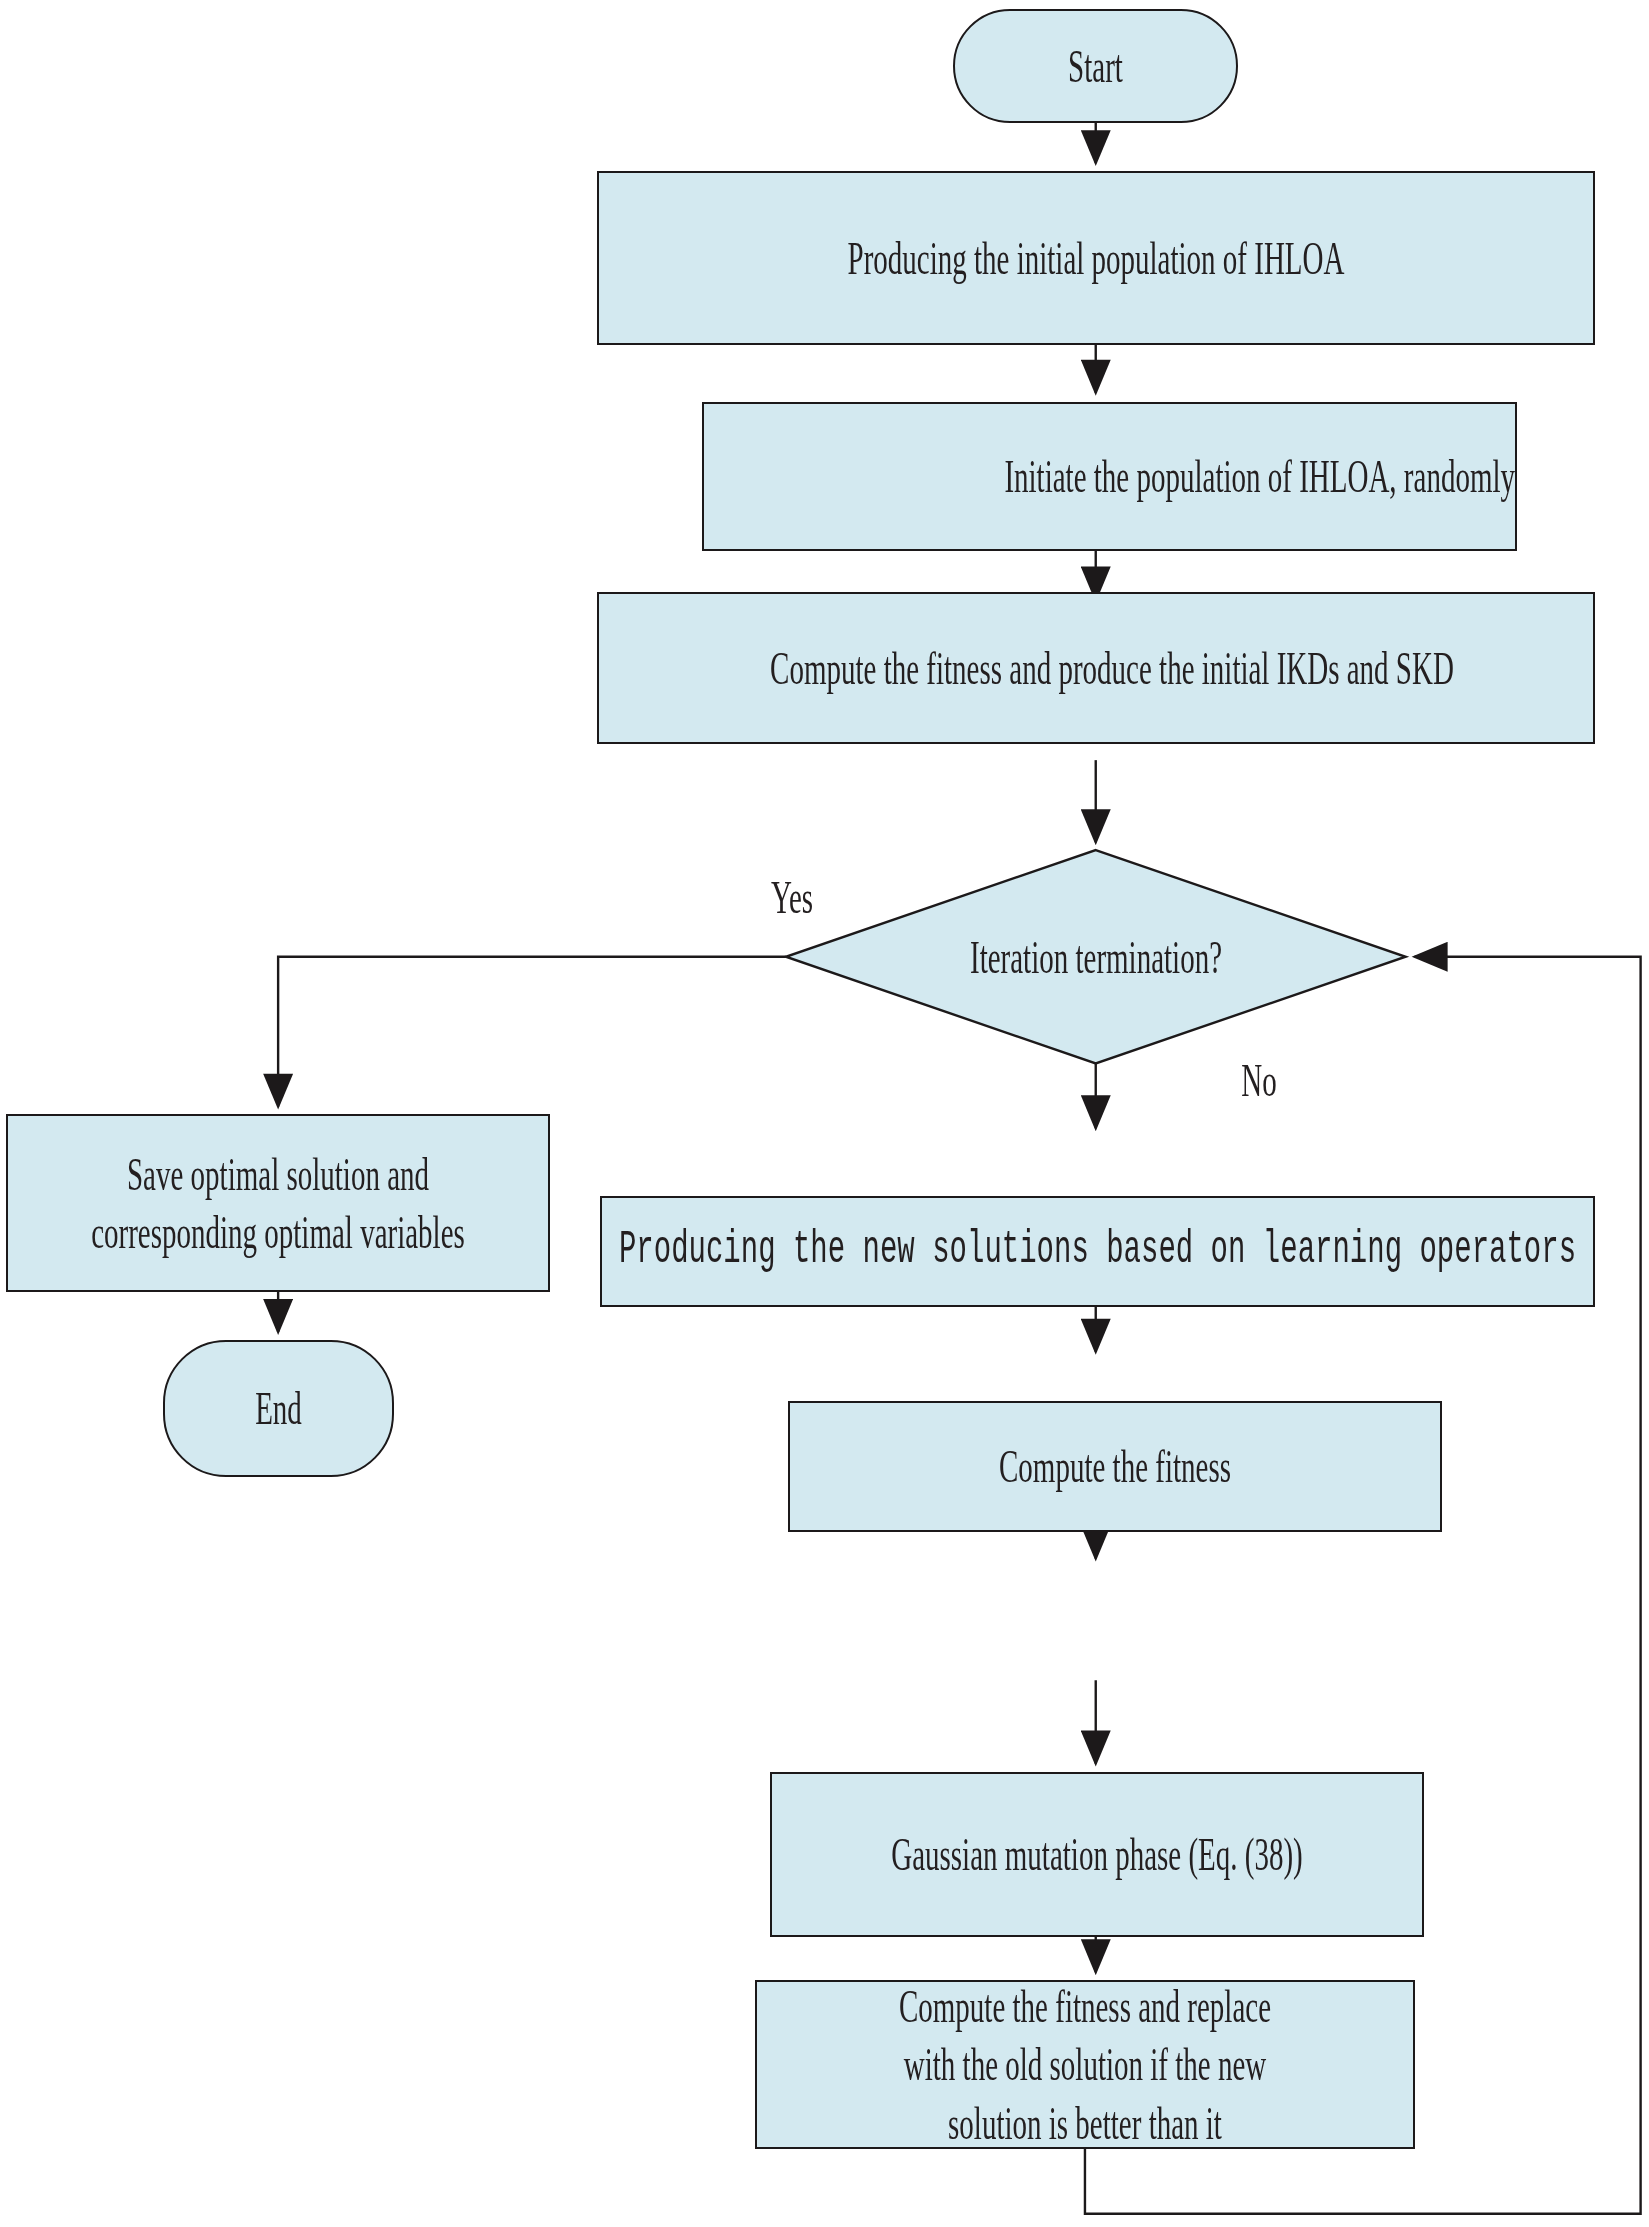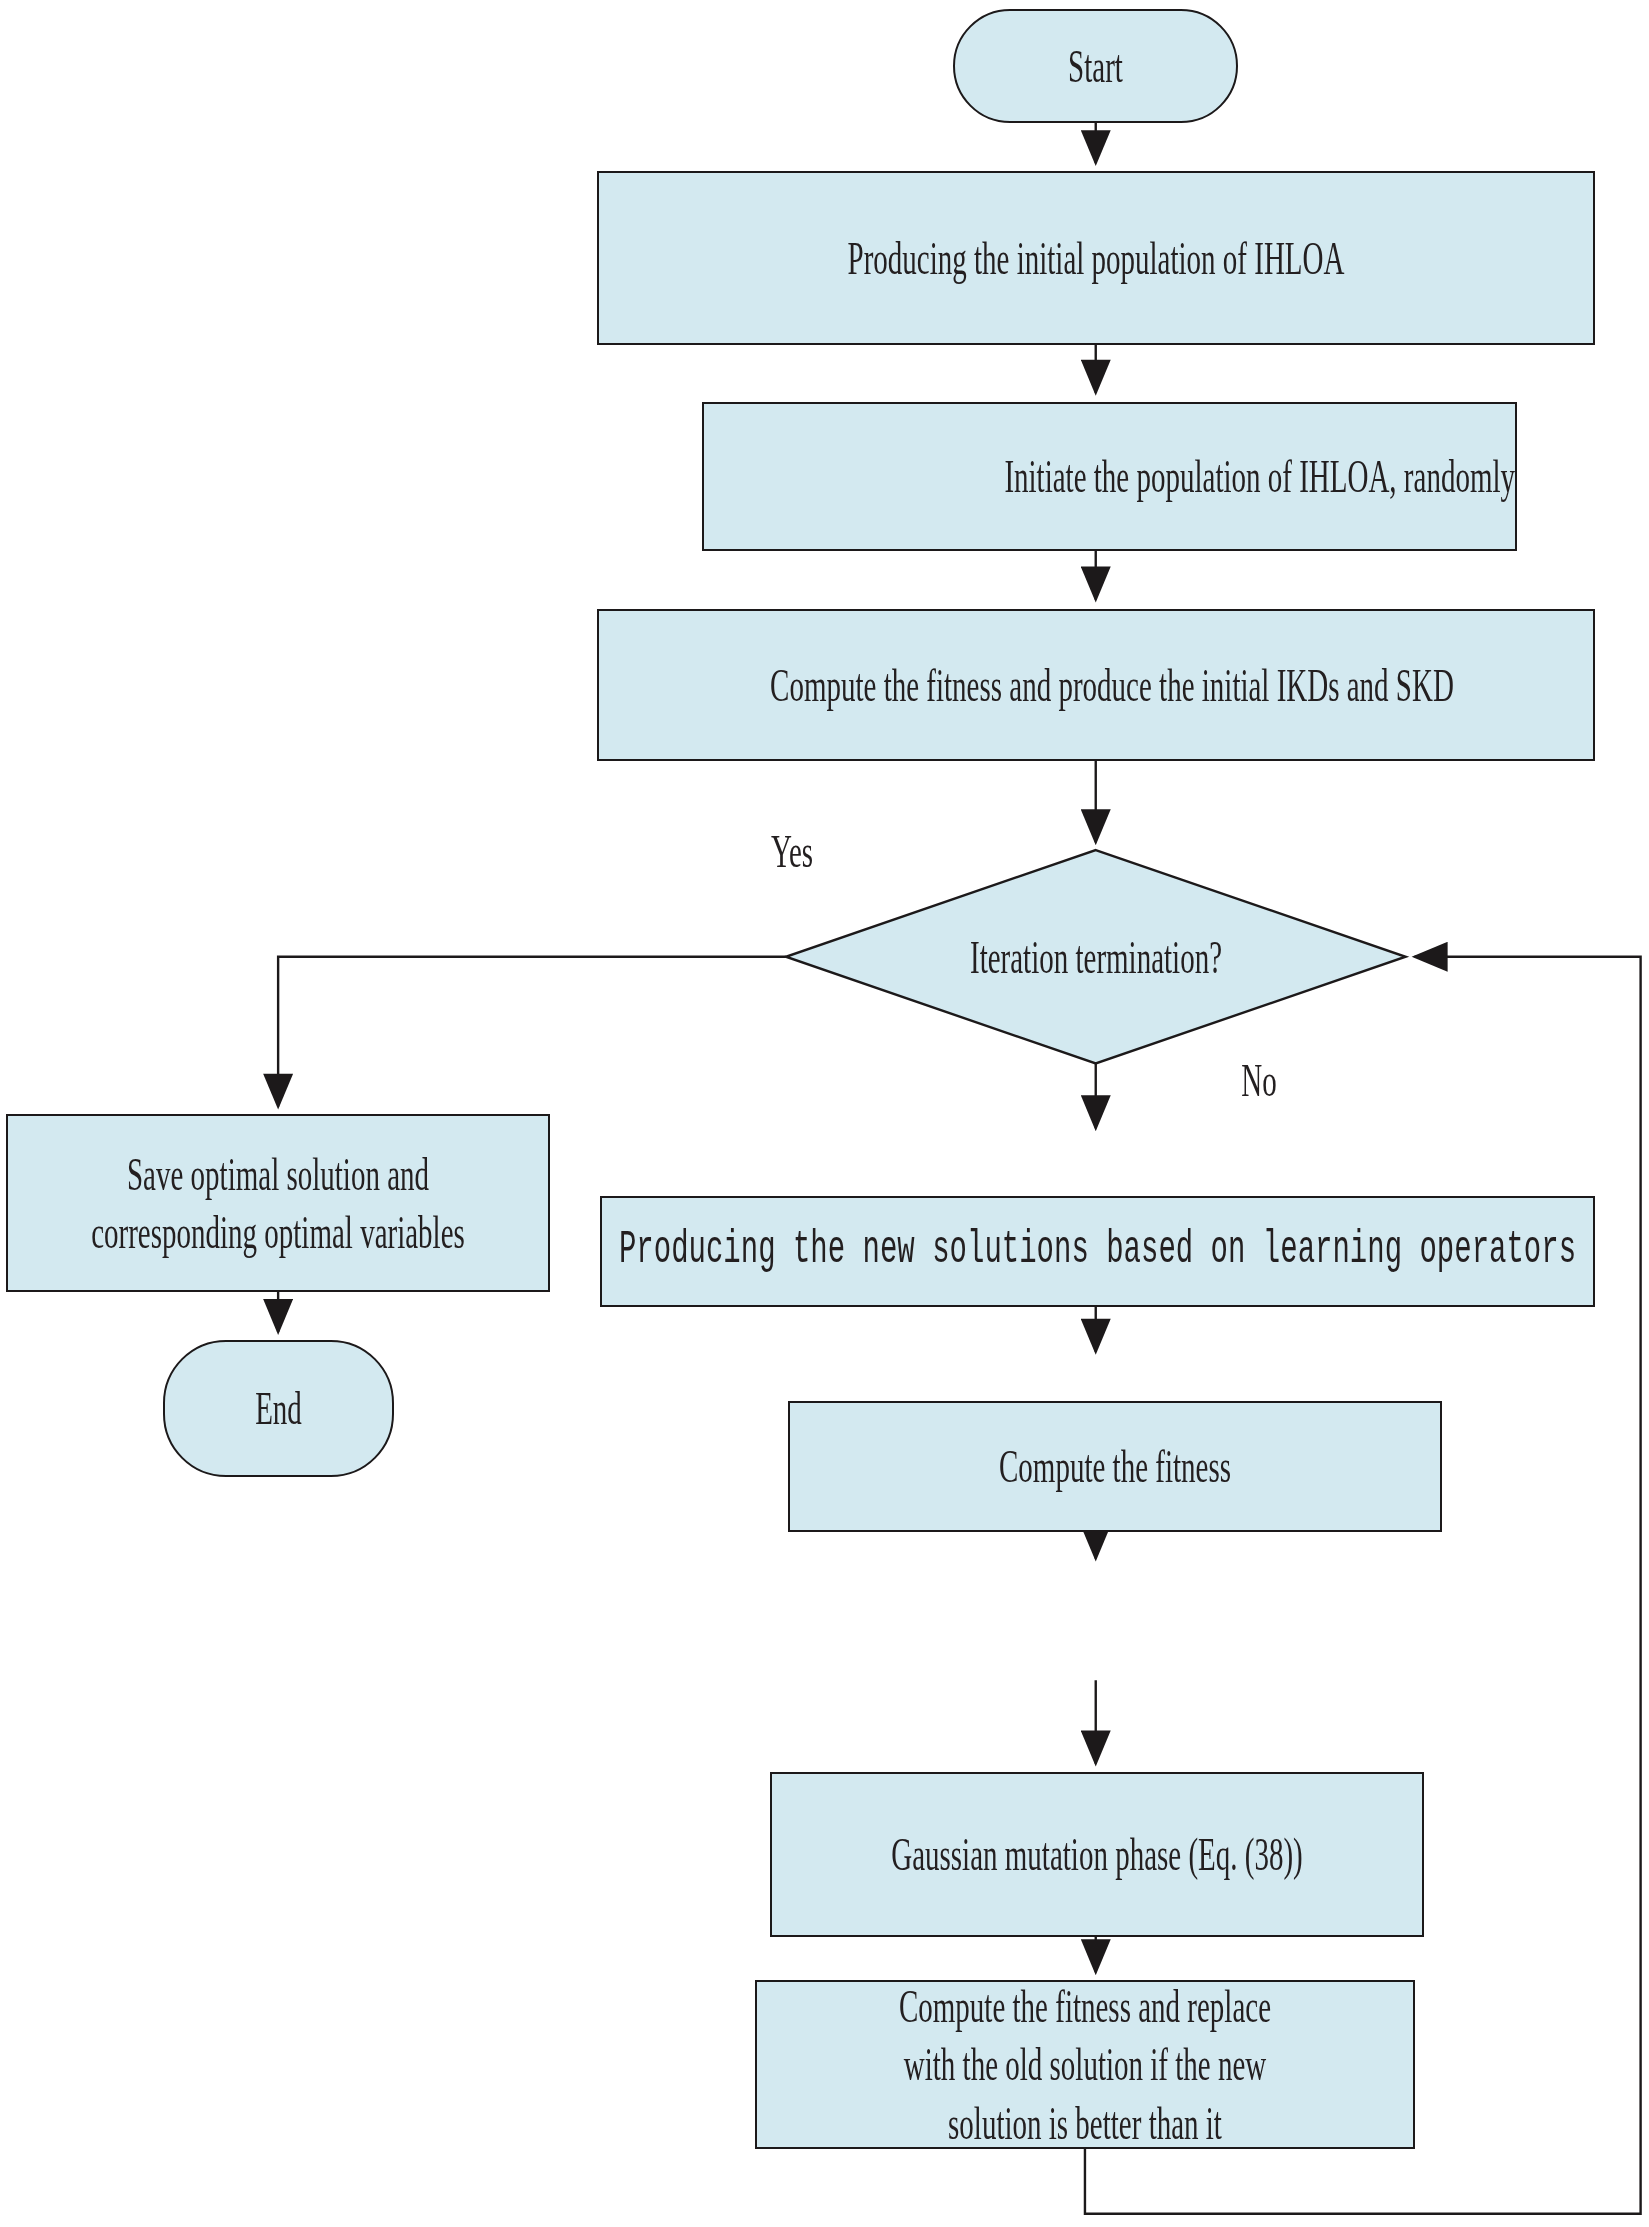--- a/index.html
+++ b/index.html
@@ -80,29 +80,29 @@
   </div>
 
   <div class="node" style="left:597px;top:171px;width:998px;height:174px;">
     <span class="t">Producing the initial population of IHLOA</span>
   </div>
 
   <div class="node" style="left:702px;top:402px;width:815px;height:149px;justify-content:flex-end;">
     <span class="t">Initiate the population of IHLOA, randomly</span>
   </div>
 
-  <div class="node" style="left:597px;top:609px;width:998px;height:152px;padding-left:32px;">
+  <div class="node" style="left:597px;top:592px;width:998px;height:152px;padding-left:32px;">
     <span class="t">Compute the fitness and produce the initial IKDs and SKD</span>
   </div>
 
   <div class="dtext" style="left:832px;top:915px;width:528px;height:84px;">
     <span class="t">Iteration termination?</span>
   </div>
 
-  <div class="lbl" style="left:702px;top:817px;width:180px;height:69px;">
+  <div class="lbl" style="left:702px;top:863px;width:180px;height:69px;">
     <span class="t">Yes</span>
   </div>
   <div class="lbl" style="left:1169px;top:1046px;width:180px;height:69px;">
     <span class="t">No</span>
   </div>
 
   <div class="node" style="left:6px;top:1114px;width:544px;height:178px;padding:12px 60px;">
     <span class="t">Save optimal solution and corresponding optimal variables</span>
   </div>
 

